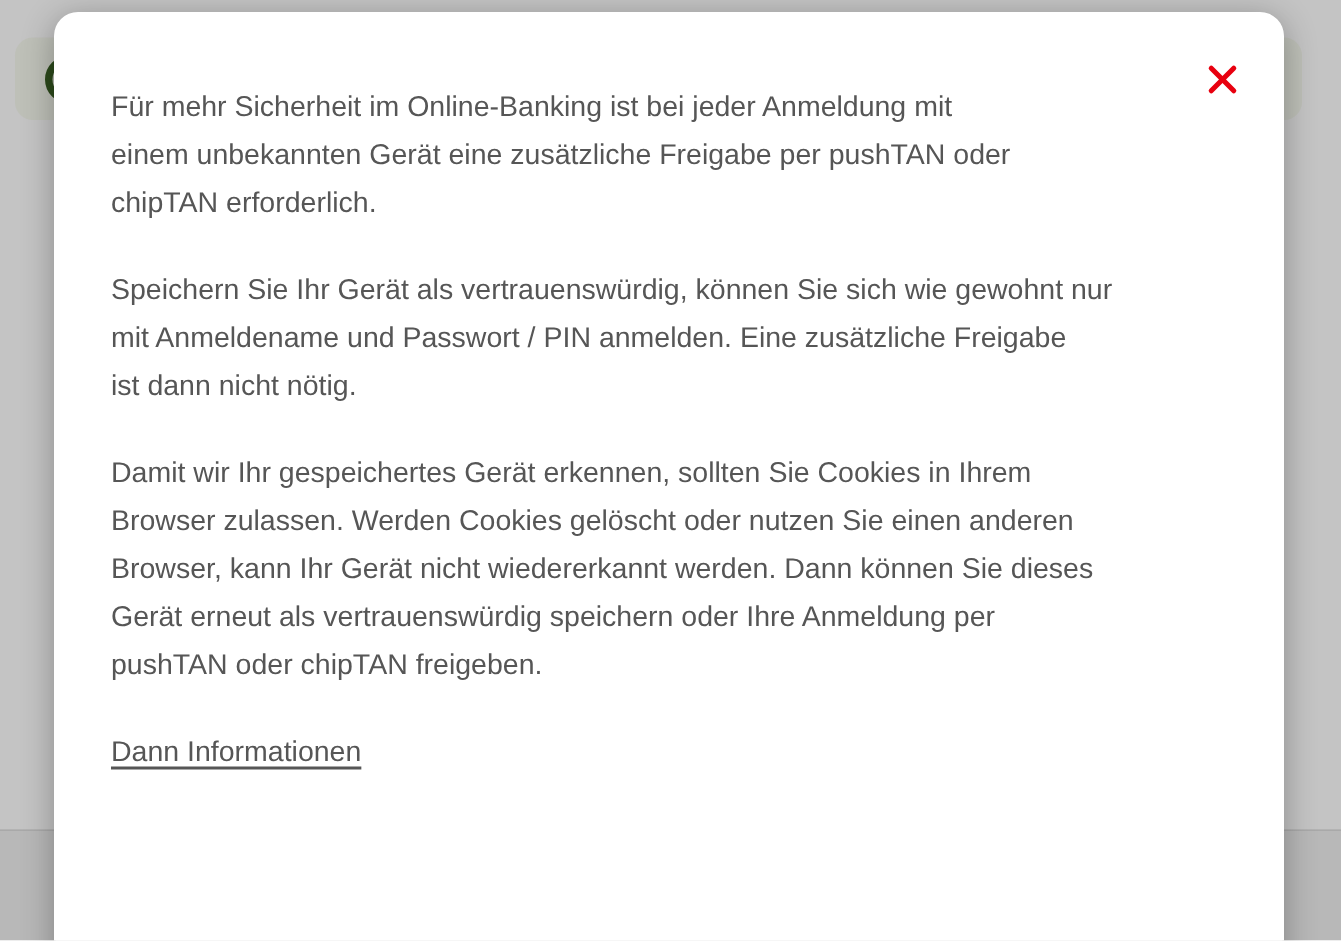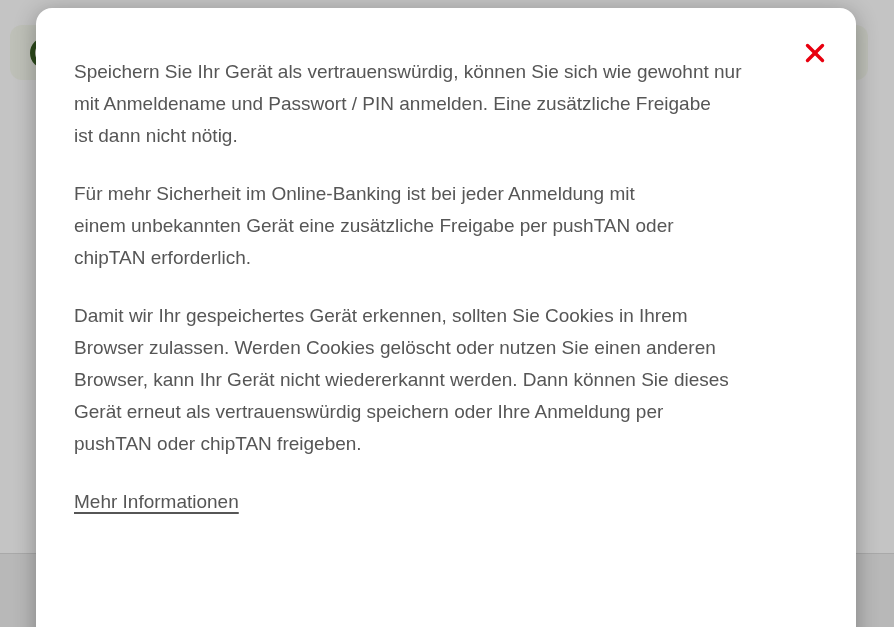--- a/index.html
+++ b/index.html
@@ -91,26 +91,26 @@
     <span>
       <svg width="22" height="22" viewBox="0 0 22 22">
         <line x1="3.5" y1="3.5" x2="18.5" y2="18.5" stroke="#e8000f" stroke-width="3.4" stroke-linecap="round"></line>
         <line x1="18.5" y1="3.5" x2="3.5" y2="18.5" stroke="#e8000f" stroke-width="3.4" stroke-linecap="round"></line>
       </svg>
     </span>
   </button>
 
 
   <div class="modal-body">
+    <p>Für mehr Sicherheit im Online-Banking ist bei jeder Anmeldung mit
+einem unbekannten Gerät eine zusätzliche Freigabe per pushTAN oder
+chipTAN erforderlich.</p>
     <p>Speichern Sie Ihr Gerät als vertrauenswürdig, können Sie sich wie gewohnt nur
 mit Anmeldename und Passwort / PIN anmelden. Eine zusätzliche Freigabe
 ist dann nicht nötig.</p>
-    <p>Für mehr Sicherheit im Online-Banking ist bei jeder Anmeldung mit
-einem unbekannten Gerät eine zusätzliche Freigabe per pushTAN oder
-chipTAN erforderlich.</p>
     <p>Damit wir Ihr gespeichertes Gerät erkennen, sollten Sie Cookies in Ihrem
 Browser zulassen. Werden Cookies gelöscht oder nutzen Sie einen anderen
 Browser, kann Ihr Gerät nicht wiedererkannt werden. Dann können Sie dieses
 Gerät erneut als vertrauenswürdig speichern oder Ihre Anmeldung per
 pushTAN oder chipTAN freigeben.</p>
-    <a class="more-info">Mehr Informationen</a>
+    <a class="more-info">Dann Informationen</a>
   </div>
 </div>
 
 </body></html>

